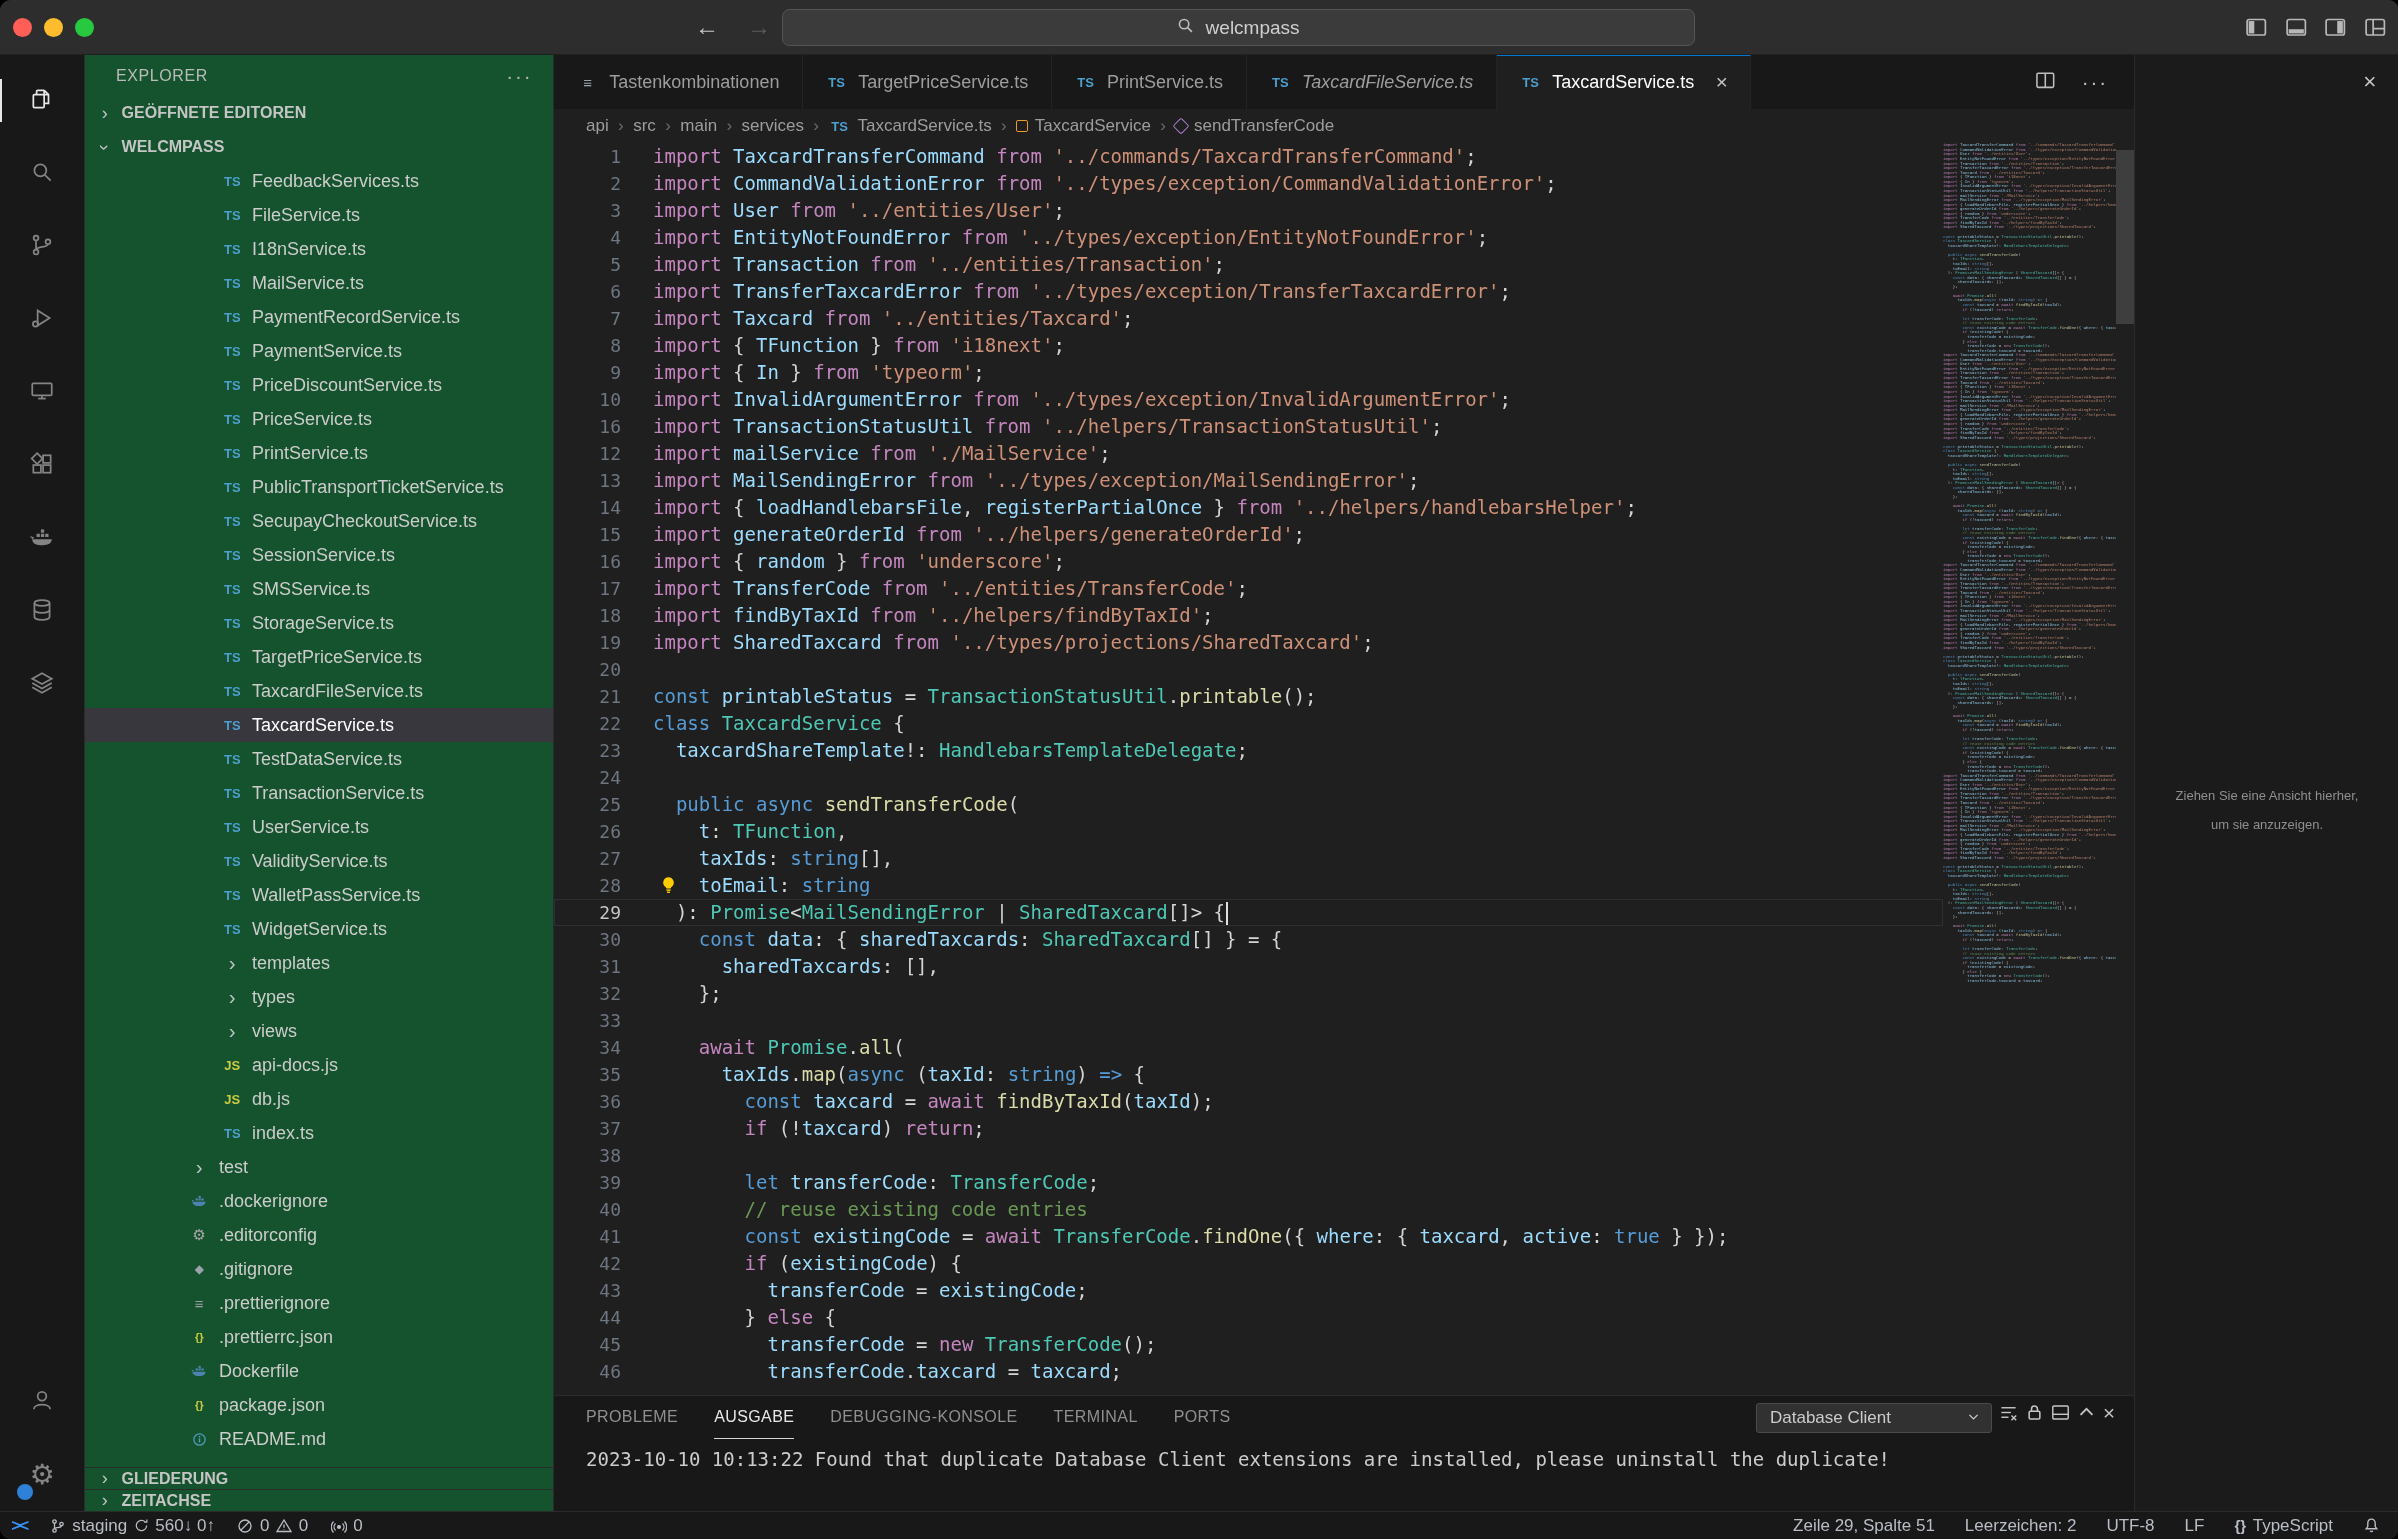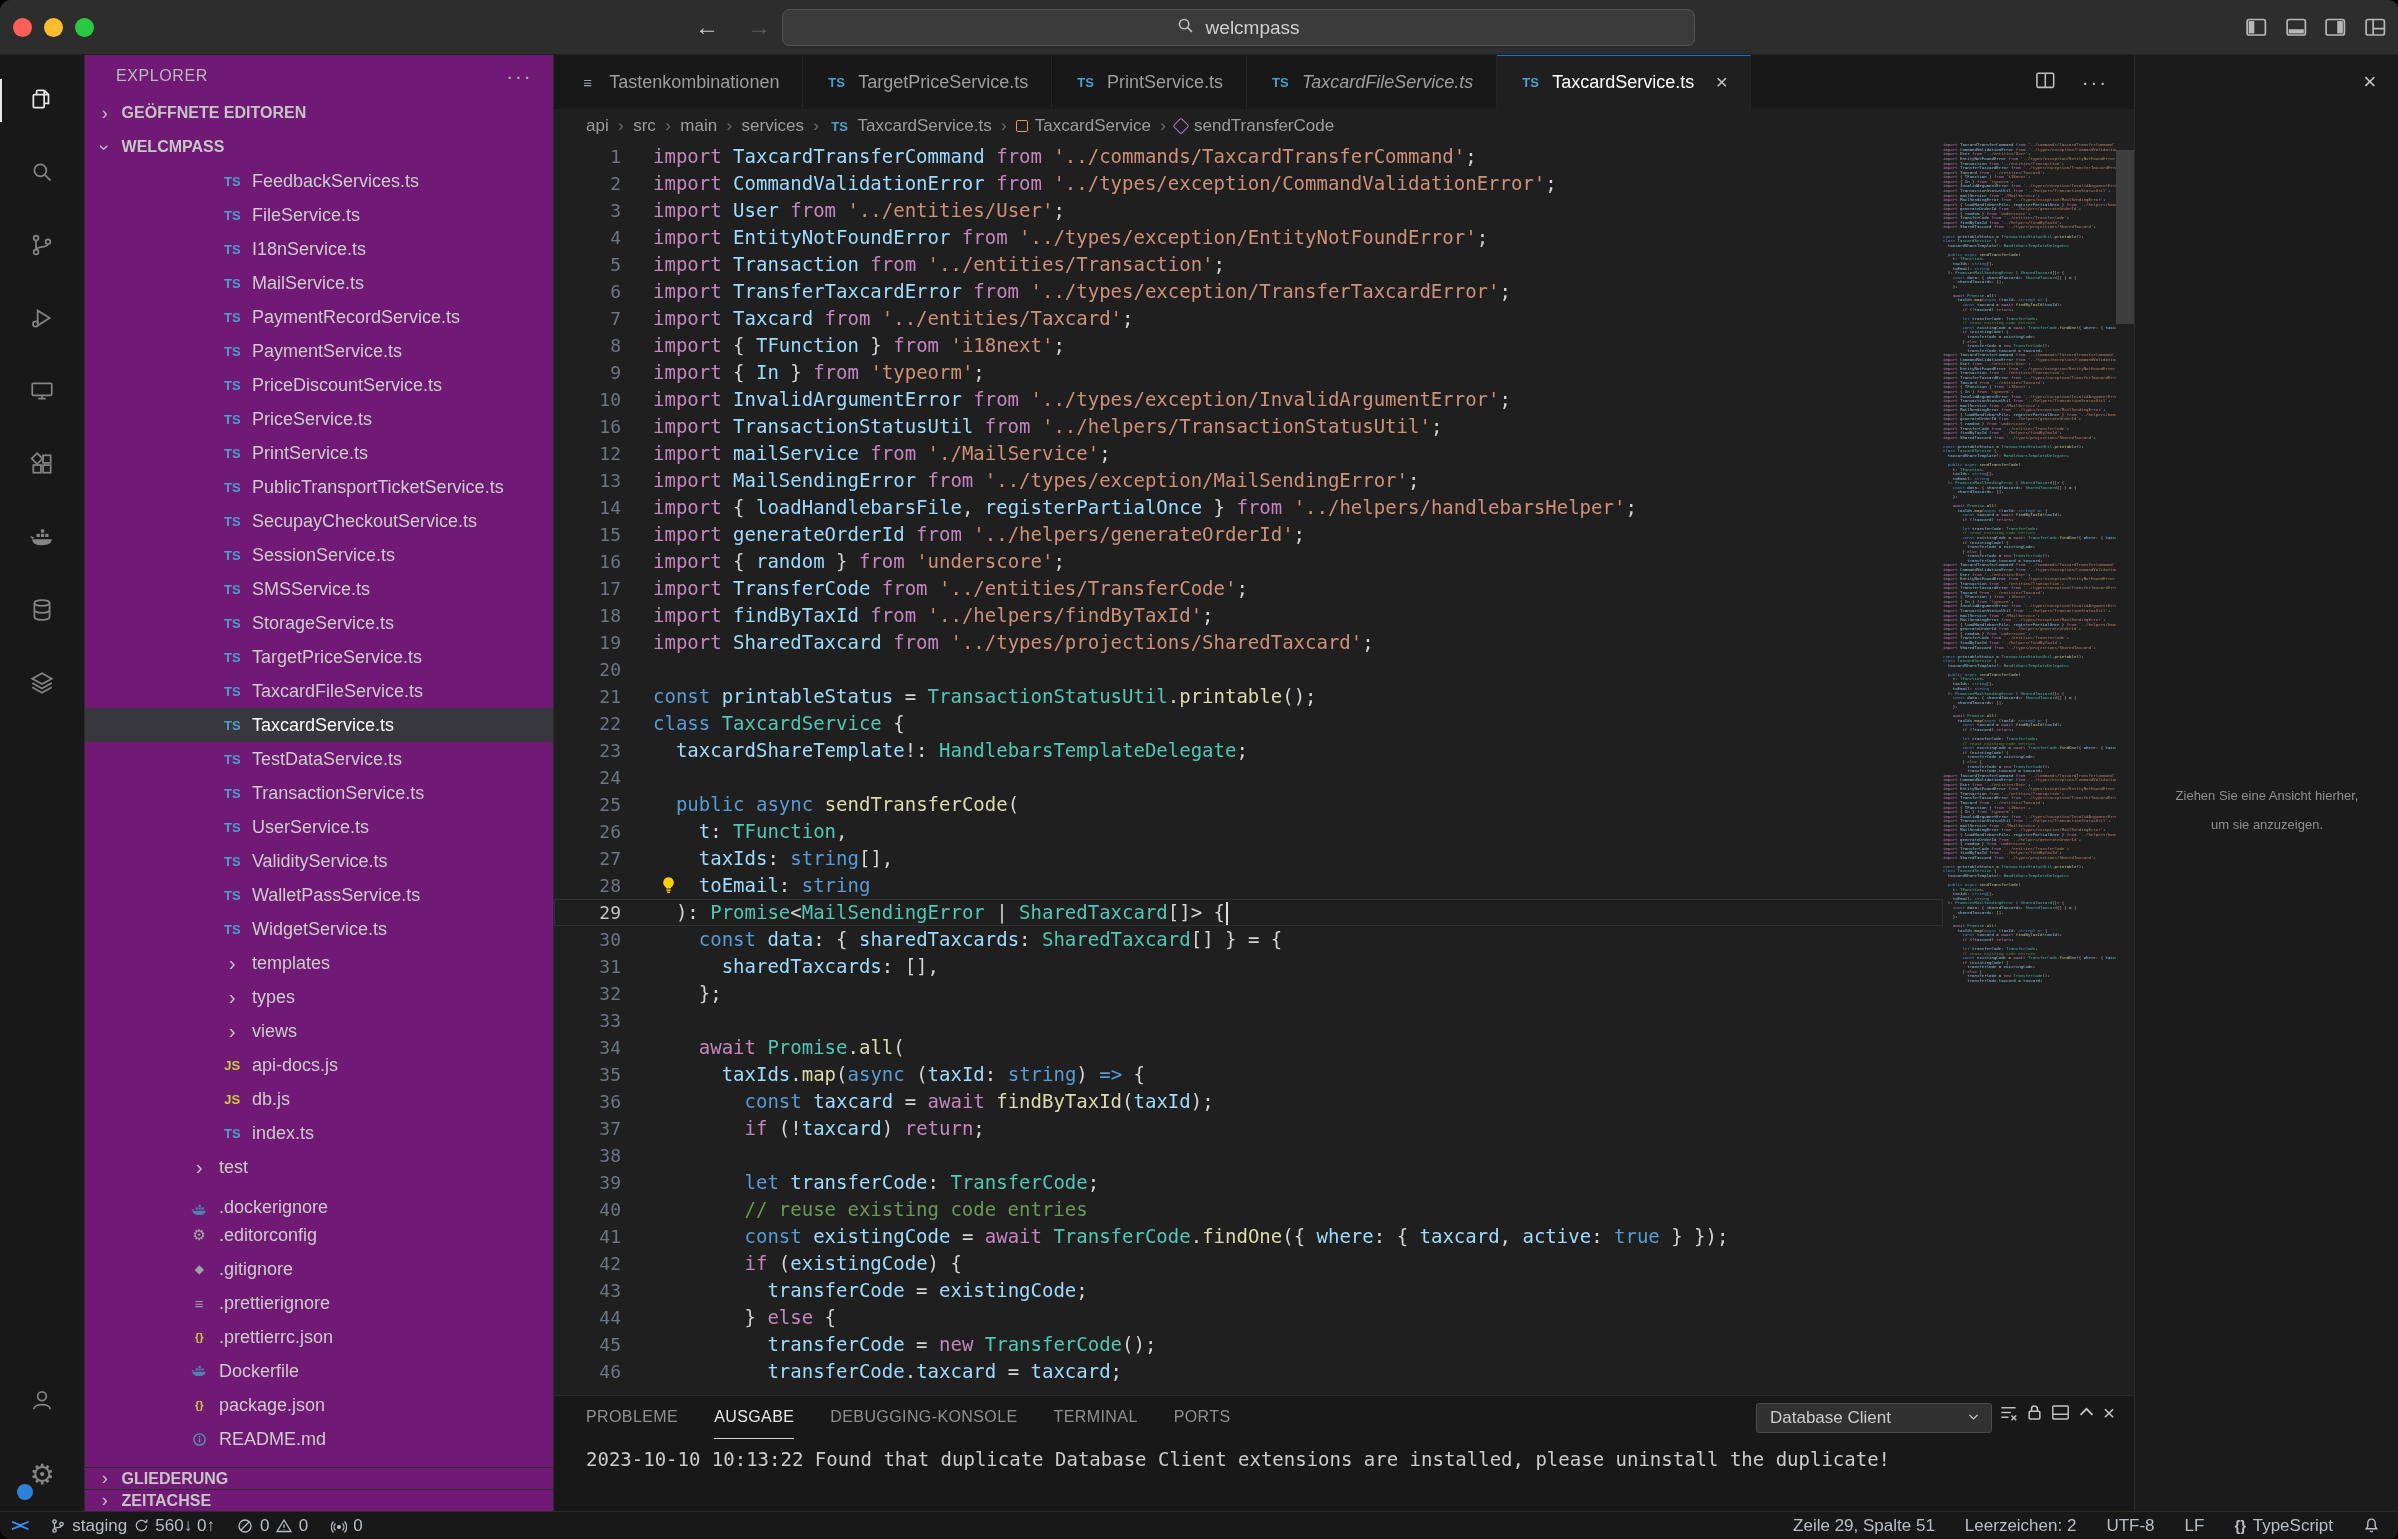--- a/index.html
+++ b/index.html
@@ -20,21 +20,21 @@
   
   #main{flex:1;display:flex;min-height:0}
   #activitybar{flex:0 0 84px;background:#181818;border-right:0.9px solid #2b2b2b;display:flex;flex-direction:column;align-items:center;padding-top:9.4px}
   .ab-item{width:84px;height:73px;display:flex;align-items:center;justify-content:center;color:#848484;position:relative}
   .ab-item.active{color:#e7e7e7}
   .ab-item.active::before{content:"";position:absolute;left:0;top:15px;bottom:15px;width:1.9px;background:#e7e7e7}
   .ab-bottom{margin-top:auto;display:flex;flex-direction:column;align-items:center}
   .badge{position:absolute;left:17px;bottom:11.2px;width:16px;height:16px;border-radius:50%;background:#2f81d7}
 
   
-  #sidebar{flex:0 0 469px;background:#701a75;border-right:0.9px solid #2b2b2b;display:flex;flex-direction:column;min-height:0}
+  #sidebar{flex:0 0 469px;background:#14532d;border-right:0.9px solid #2b2b2b;display:flex;flex-direction:column;min-height:0}
   .sb-header{flex:0 0 41px;display:flex;align-items:center;padding:0 20.6px 0 31px;color:#bbb;font-size:16px;letter-spacing:0.6px}
   .sb-dots{margin-left:auto;font-size:20.6px;color:#b4b4b4;letter-spacing:1.9px}
   .sb-section{flex:0 0 34px;display:flex;align-items:center;font-weight:700;font-size:16px;color:#c5c5c5;padding-left:9.4px;gap:6.6px}
   .sb-section .twist{width:20.6px;text-align:center;font-weight:400;font-size:18px;color:#c5c5c5;display:inline-block}
   .twist.open{transform:rotate(90deg)}
   .sb-bottom .sb-section{border-top:0.9px solid #2b2b2b}
   #file-tree{flex:1;overflow:hidden}
   .tree-row{height:34px;display:flex;align-items:center;gap:8.4px;color:#cccccc;font-size:18px;white-space:nowrap}
   .tree-row.selected{background:#37373d;color:#fff}
   .fic{width:22.5px;flex:0 0 22.5px;text-align:center;font-weight:700;font-size:13px;display:inline-flex;align-items:center;justify-content:center}
@@ -361,21 +361,21 @@
             <span class="tree-label">db.js</span>
           </div>
           <div class="tree-row" style="padding-left: 136px;">
             <span class="fic ts">TS</span>
             <span class="tree-label">index.ts</span>
           </div>
           <div class="tree-row" style="padding-left: 103px;">
             <span class="fic chev">›</span>
             <span class="tree-label">test</span>
           </div>
-          <div class="tree-row" style="padding-left: 103px; align-items: flex-end;">
+          <div class="tree-row" style="padding-left: 103px;">
             <span class="fic">
               <svg width="16" height="16" viewBox="0 0 16 16" fill="#4d83b0">
                 <rect x="4.6" y="5.4" width="2.3" height="2.1"></rect>
                 <rect x="7.5" y="5.4" width="2.3" height="2.1"></rect>
                 <rect x="10.4" y="5.4" width="2.3" height="2.1"></rect>
                 <rect x="7.5" y="2.8" width="2.3" height="2.1"></rect>
                 <path d="M1.5 8.8 h13 c0 2.6 -2.1 4.2 -5.8 4.2 h-1.4 C3.6 13 1.5 11.4 1.5 8.8 z"></path>
                 <path d="M1.5 8.8 L0.4 6.6 L3.2 7.8 z"></path>
               </svg>
             </span>

